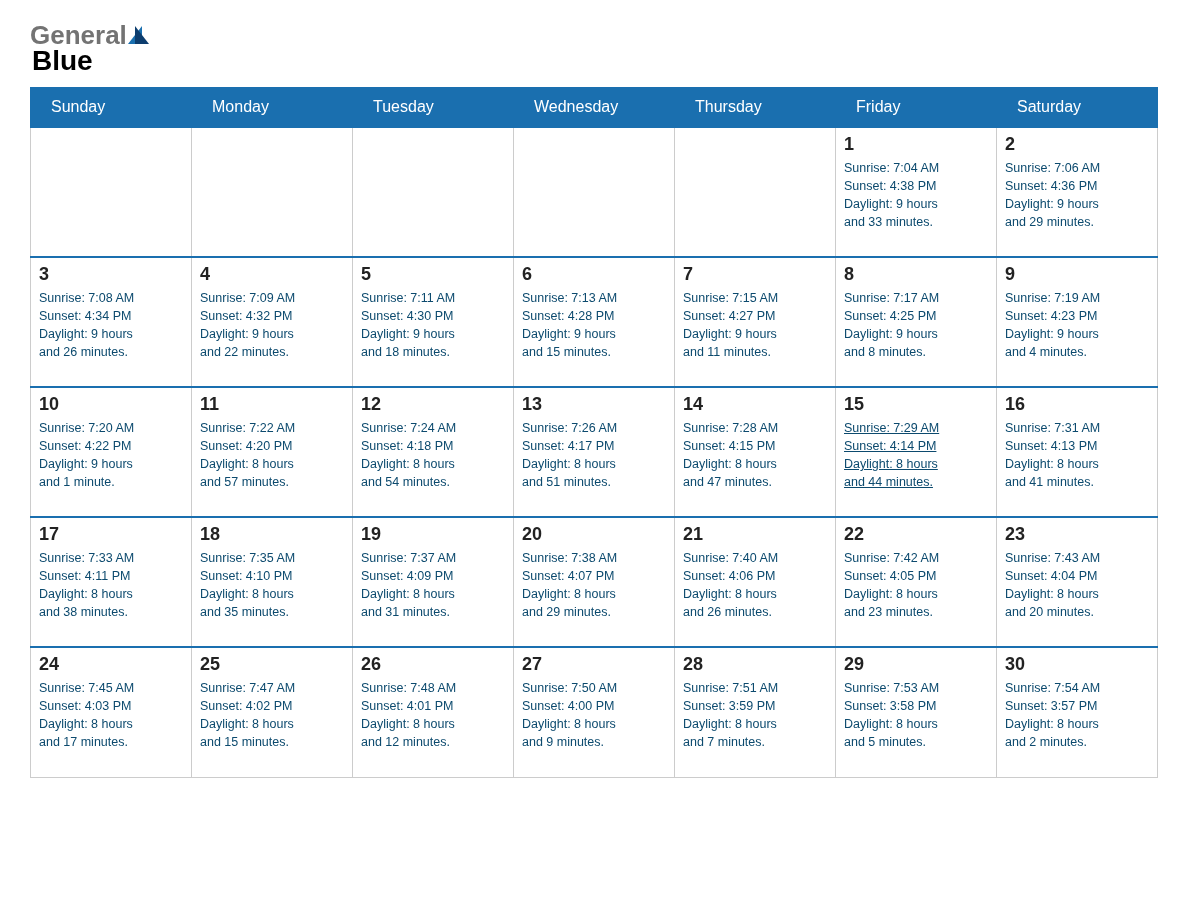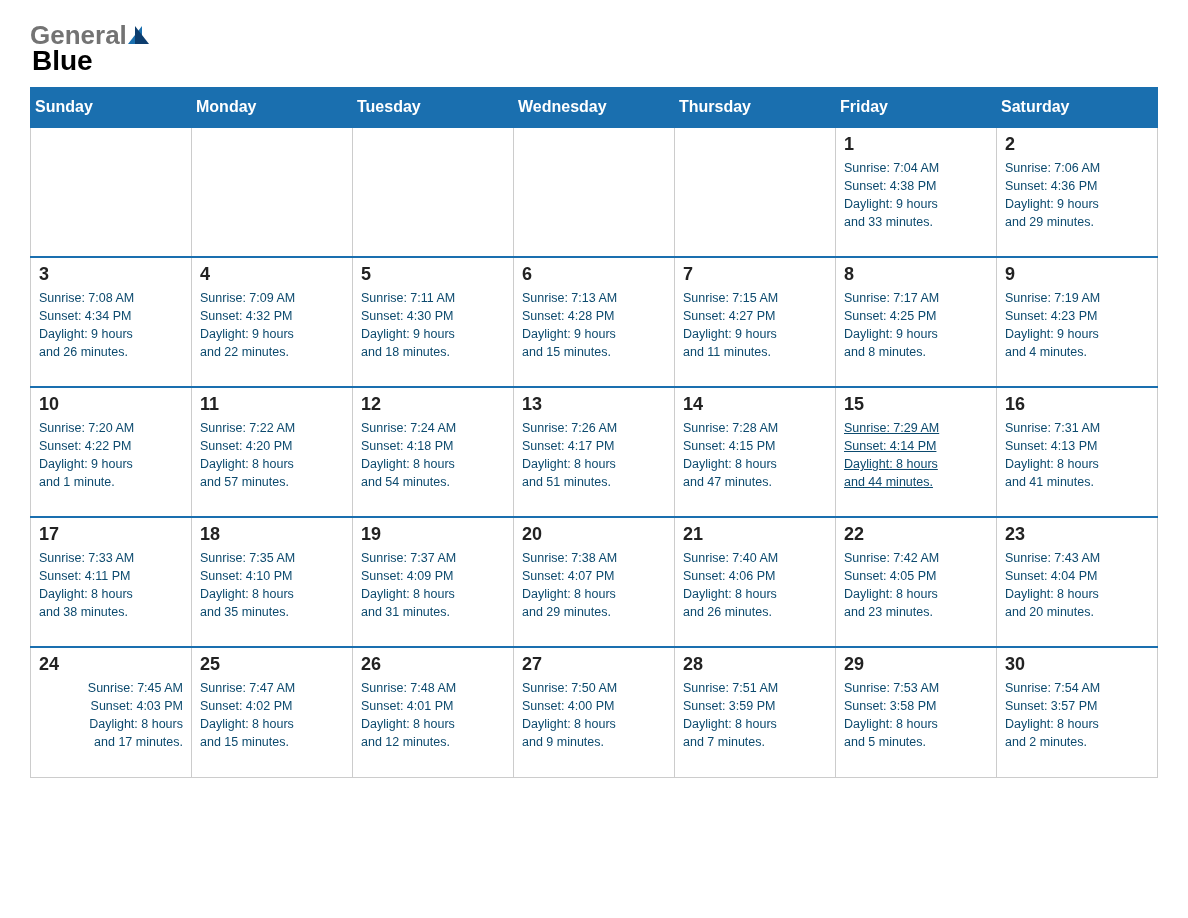--- a/index.html
+++ b/index.html
@@ -38,22 +38,22 @@
     }
     .calendar {
       width: 100%;
       border-collapse: collapse;
       margin-top: 10px;
     }
     .calendar th {
       background-color: #1a6faf;
       color: #fff;
       font-size: 16px;
-      font-weight: bold;
-      padding: 10px 4px;
+      font-weight: normal;
+      padding: 10px 20px;
       text-align: left;
       border: 1px solid #1a6faf;
     }
     .calendar td {
       border: 1px solid #ccc;
       vertical-align: top;
       padding: 6px 8px;
       width: 14.28%;
       min-height: 110px;
       height: 130px;
@@ -319,21 +319,21 @@
           <span class="day-number">23</span>
           <div class="day-info" style="white-space: pre-line;">Sunrise: 7:43 AM
 Sunset: 4:04 PM
 Daylight: 8 hours
 and 20 minutes.</div>
         </td>
       </tr>
       <tr>
         <td>
           <span class="day-number">24</span>
-          <div class="day-info" style="white-space: pre-line; text-align: right;">Sunrise: 7:45 AM
+          <div class="day-info" style="white-space: pre-line;">Sunrise: 7:45 AM
 Sunset: 4:03 PM
 Daylight: 8 hours
 and 17 minutes.</div>
         </td>
         <td>
           <span class="day-number">25</span>
           <div class="day-info" style="white-space: pre-line;">Sunrise: 7:47 AM
 Sunset: 4:02 PM
 Daylight: 8 hours
 and 15 minutes.</div>

